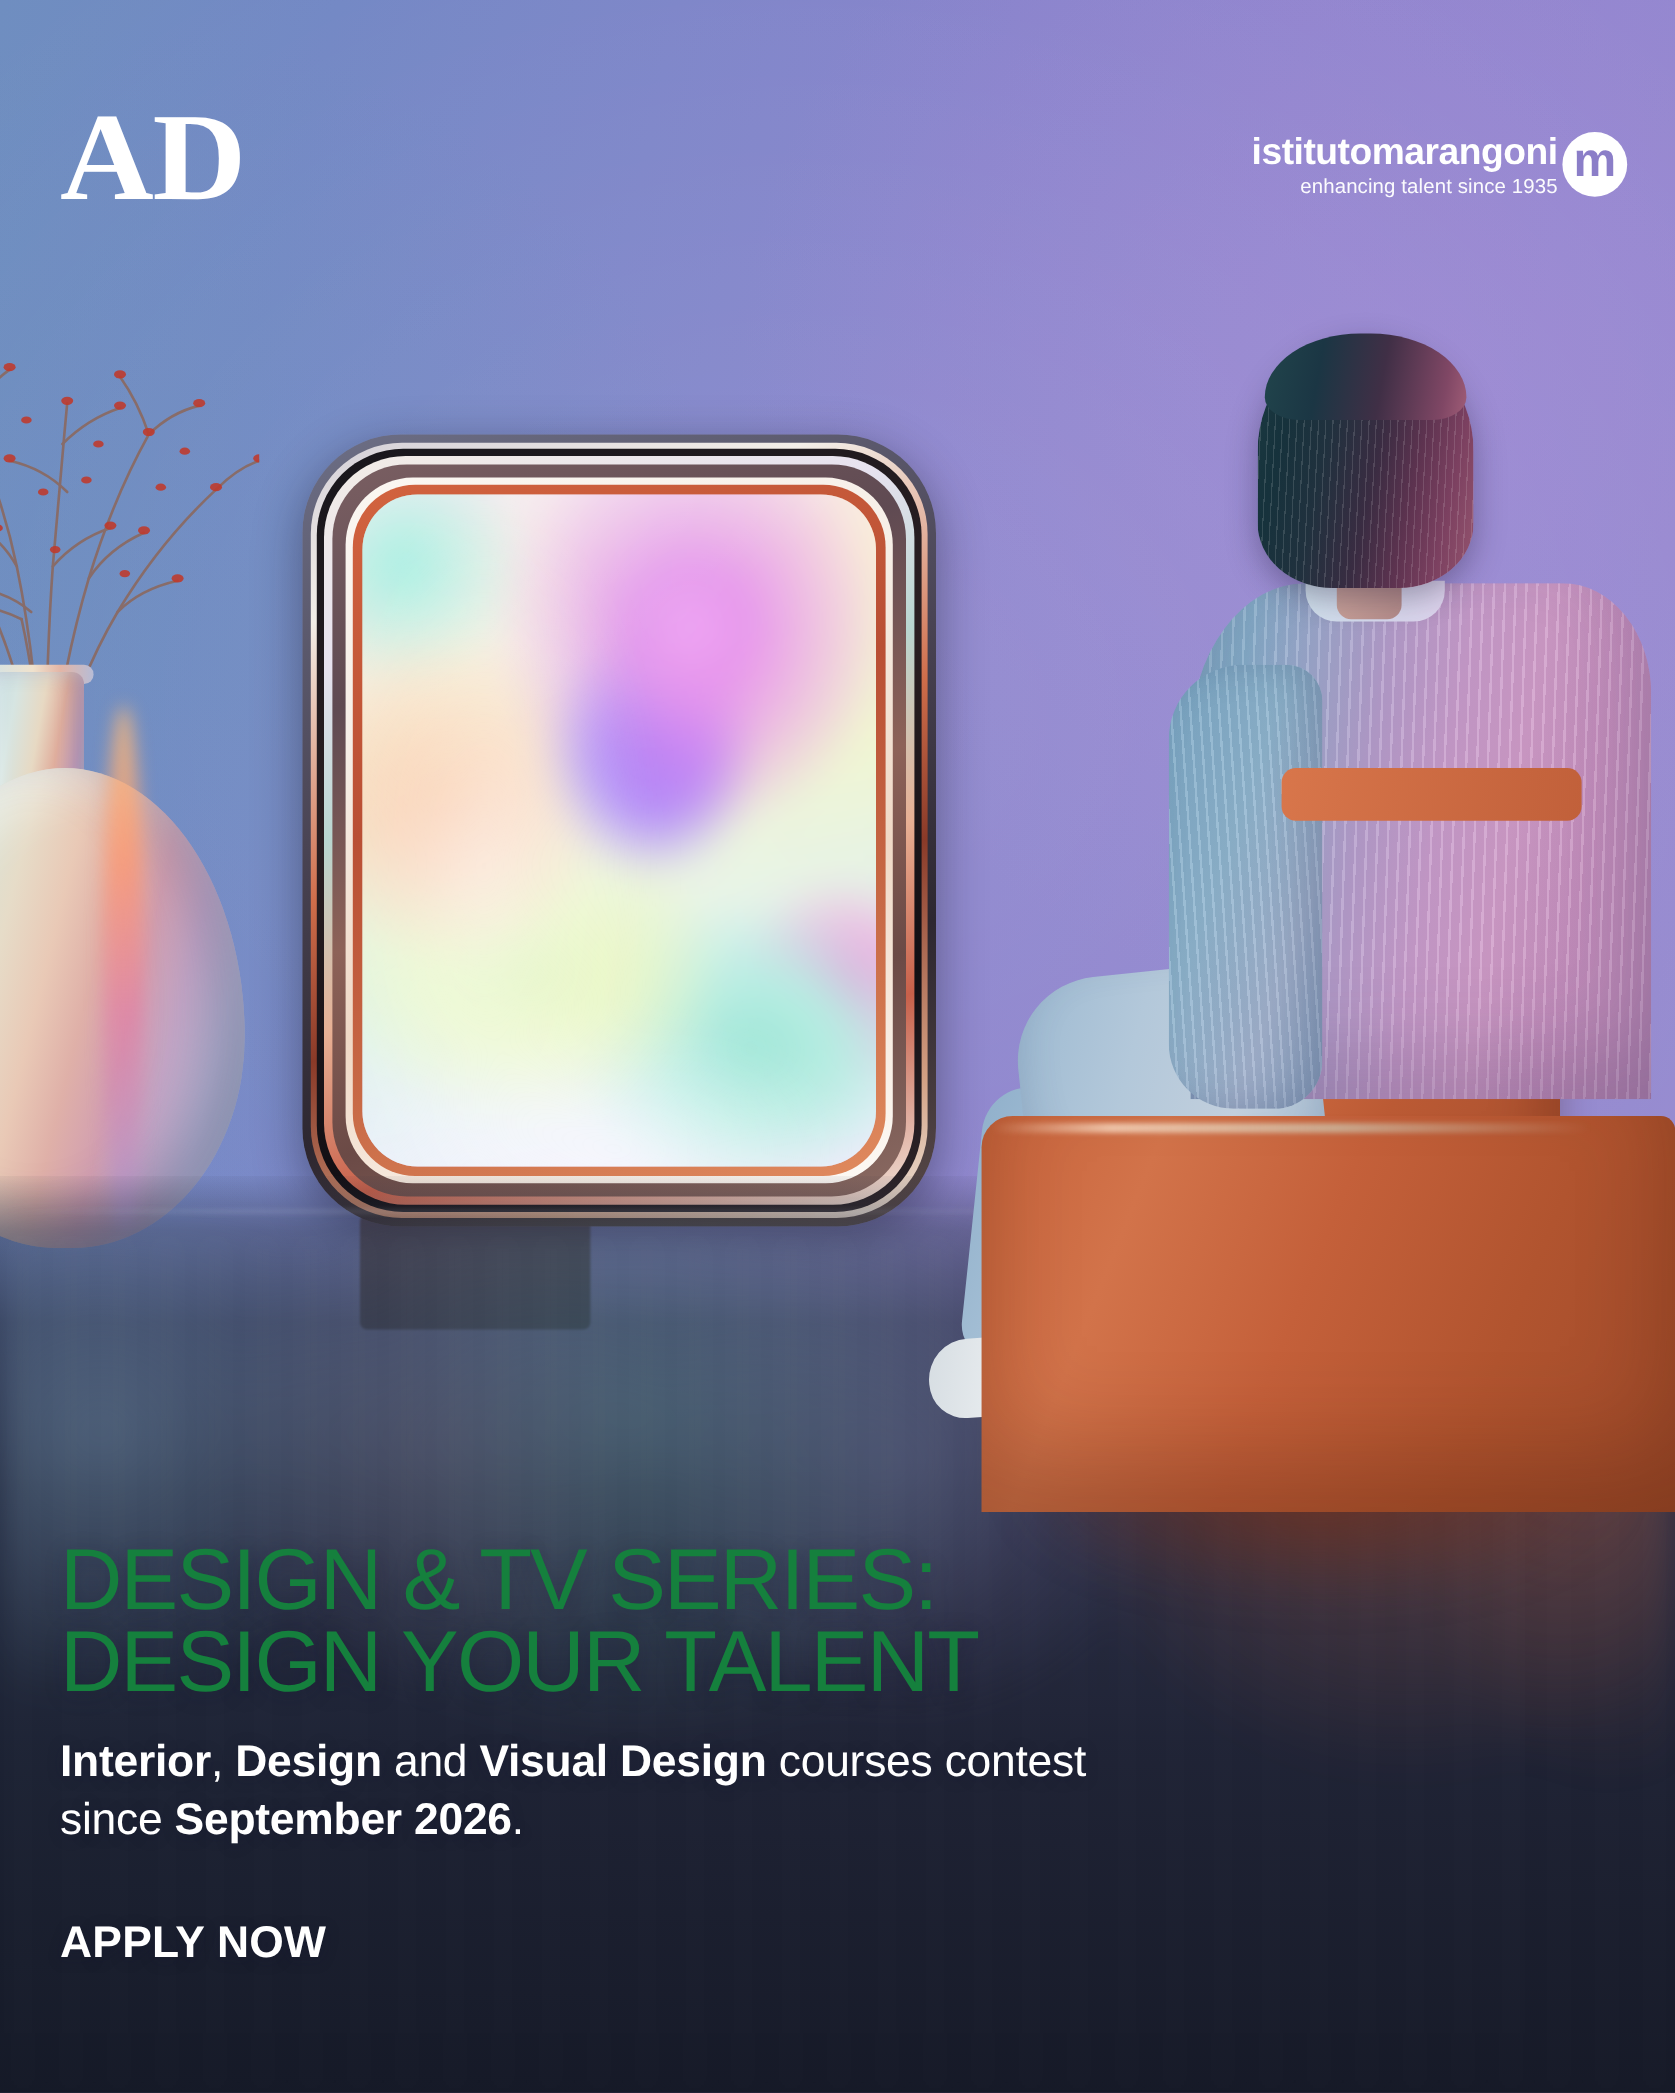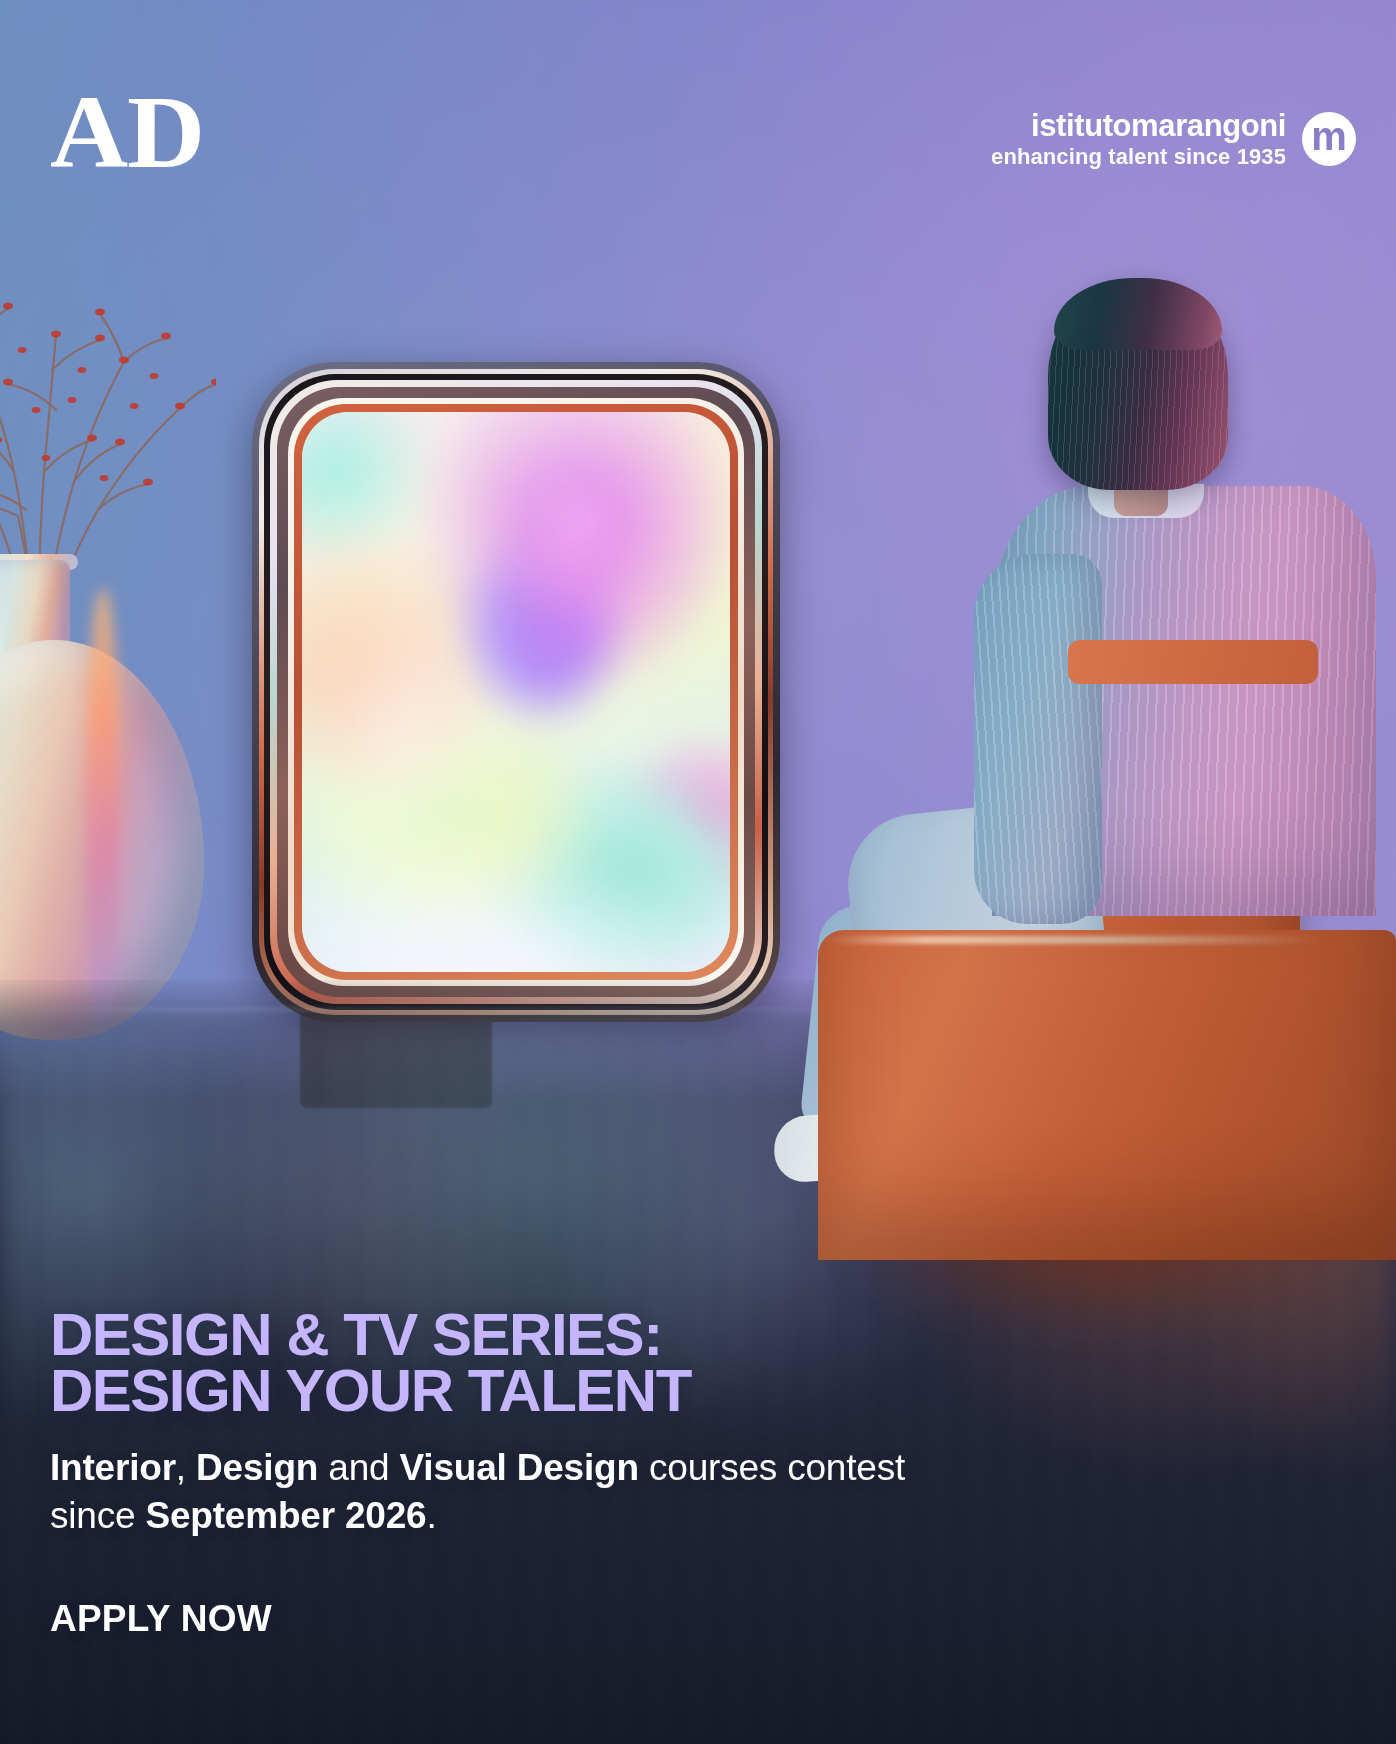--- a/index.html
+++ b/index.html
@@ -305,48 +305,48 @@
     font-family:"Liberation Serif", serif;
     font-weight:700;
     font-size:104px;
     line-height:.92;
     letter-spacing:-1px;
     color:#ffffff;
     transform:scaleX(1.04);
     transform-origin:left center;
   }
 
-  .im-logo { position:absolute; right:40px; top:110px; display:flex; align-items:center; gap:16px; }
+  .im-logo { position:absolute; right:40px; top:110px; display:flex; align-items:center; gap:4px; }
   .im-text { text-align:right; }
   .im-name {
     color:#fff; font-weight:700; font-size:31px; letter-spacing:-.4px; line-height:1;
   }
   .im-tag {
-    color:#fff; font-weight:700; font-size:22px; letter-spacing:.1px;
+    color:#fff; font-weight:400; font-size:17px; letter-spacing:.1px;
     margin-top:5px; line-height:1; opacity:.97;
   }
   .im-badge {
     width:54px; height:54px; border-radius:50%;
     background:#ffffff;
     display:flex; align-items:center; justify-content:center;
     flex:0 0 auto;
   }
   .im-badge span {
     font-weight:700; font-size:40px; line-height:.76;
     color:#8b7ec8; margin-top:-5px;
     font-family:"Liberation Sans", sans-serif;
   }
 
   
   .copy { position:absolute; left:50px; bottom:0; width:1150px; }
 
   .headline {
-    color:#c4b5fd;
-    font-weight:700;
-    font-size:60px;
+    color:#15803d;
+    font-weight:400;
+    font-size:72px;
     line-height:.94;
     letter-spacing:-1.5px;
     text-shadow:0 3px 18px rgba(20,20,50,.30);
   }
   .headline span { display:block; white-space:nowrap; transform:scaleX(1.0); transform-origin:left; }
 
   .sub {
     margin-top:24px;
     color:#fff;
     font-size:37px;

